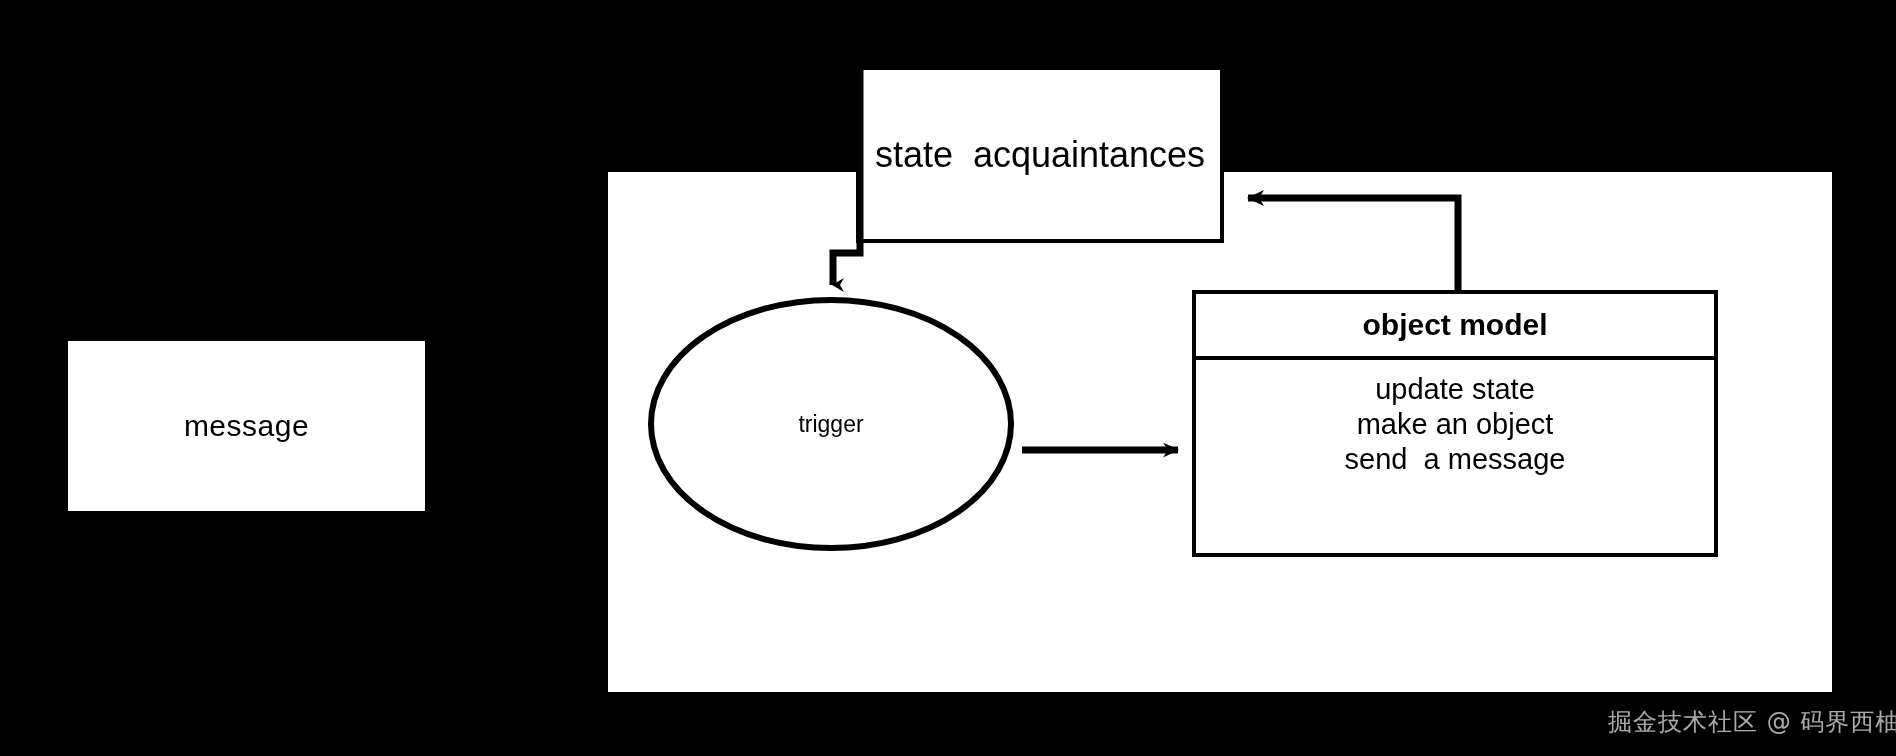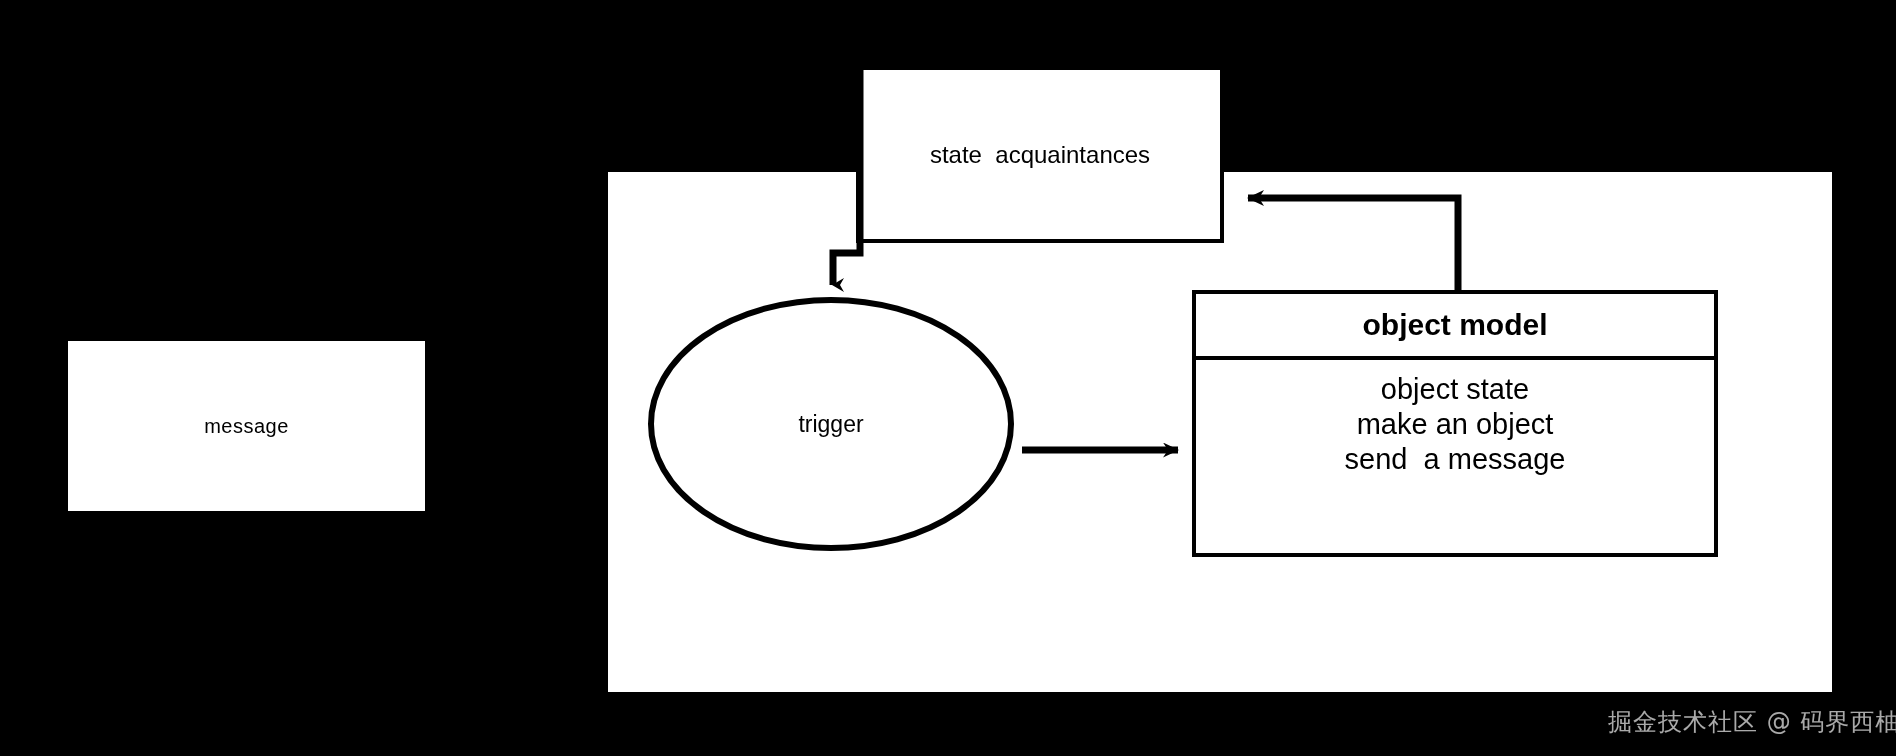--- a/index.html
+++ b/index.html
@@ -32,40 +32,40 @@
   }
 
   #message-box {
     left: 68px;  top: 341px;
     width: 357px; height: 170px;
     display: flex;
     align-items: center;
     justify-content: center;
   }
   #message-box .label {
-    font-size: 20px;
+    font-size: 30px;
     letter-spacing: .5px;
     white-space: nowrap;
   }
 
   #container-box {
     left: 608px; top: 172px;
     width: 1224px; height: 520px;
   }
 
   #state-box {
     left: 856px; top: 66px;
     width: 368px; height: 177px;
     border: 4px solid #000000;
     display: flex;
     align-items: center;
     justify-content: center;
   }
   #state-box .label {
-    font-size: 24px;
+    font-size: 36px;
     white-space: pre;
     line-height: 1;
   }
 
   #objmodel-box {
     left: 1192px; top: 290px;
     width: 526px; height: 267px;
     border: 4px solid #000000;
     display: flex;
     flex-direction: column;
@@ -146,21 +146,21 @@
   <svg id="trigger-ellipse" viewBox="0 0 370 258">
     <ellipse cx="185" cy="129" rx="180" ry="124" fill="#ffffff" stroke="#000000" stroke-width="6"></ellipse>
   </svg>
   <div id="trigger-label">
     <span>trigger</span>
   </div>
 
   <div class="box" id="objmodel-box">
     <div id="objmodel-header">object model</div>
     <div id="objmodel-body">
-      <div class="line">object state</div>
+      <div class="line">update state</div>
       <div class="line">make an object</div>
       <div class="line">send  a message</div>
     </div>
   </div>
 
   <div class="box" id="state-box">
     <span class="label">state  acquaintances</span>
   </div>
 
   <svg id="connectors" viewBox="0 0 1896 756">

